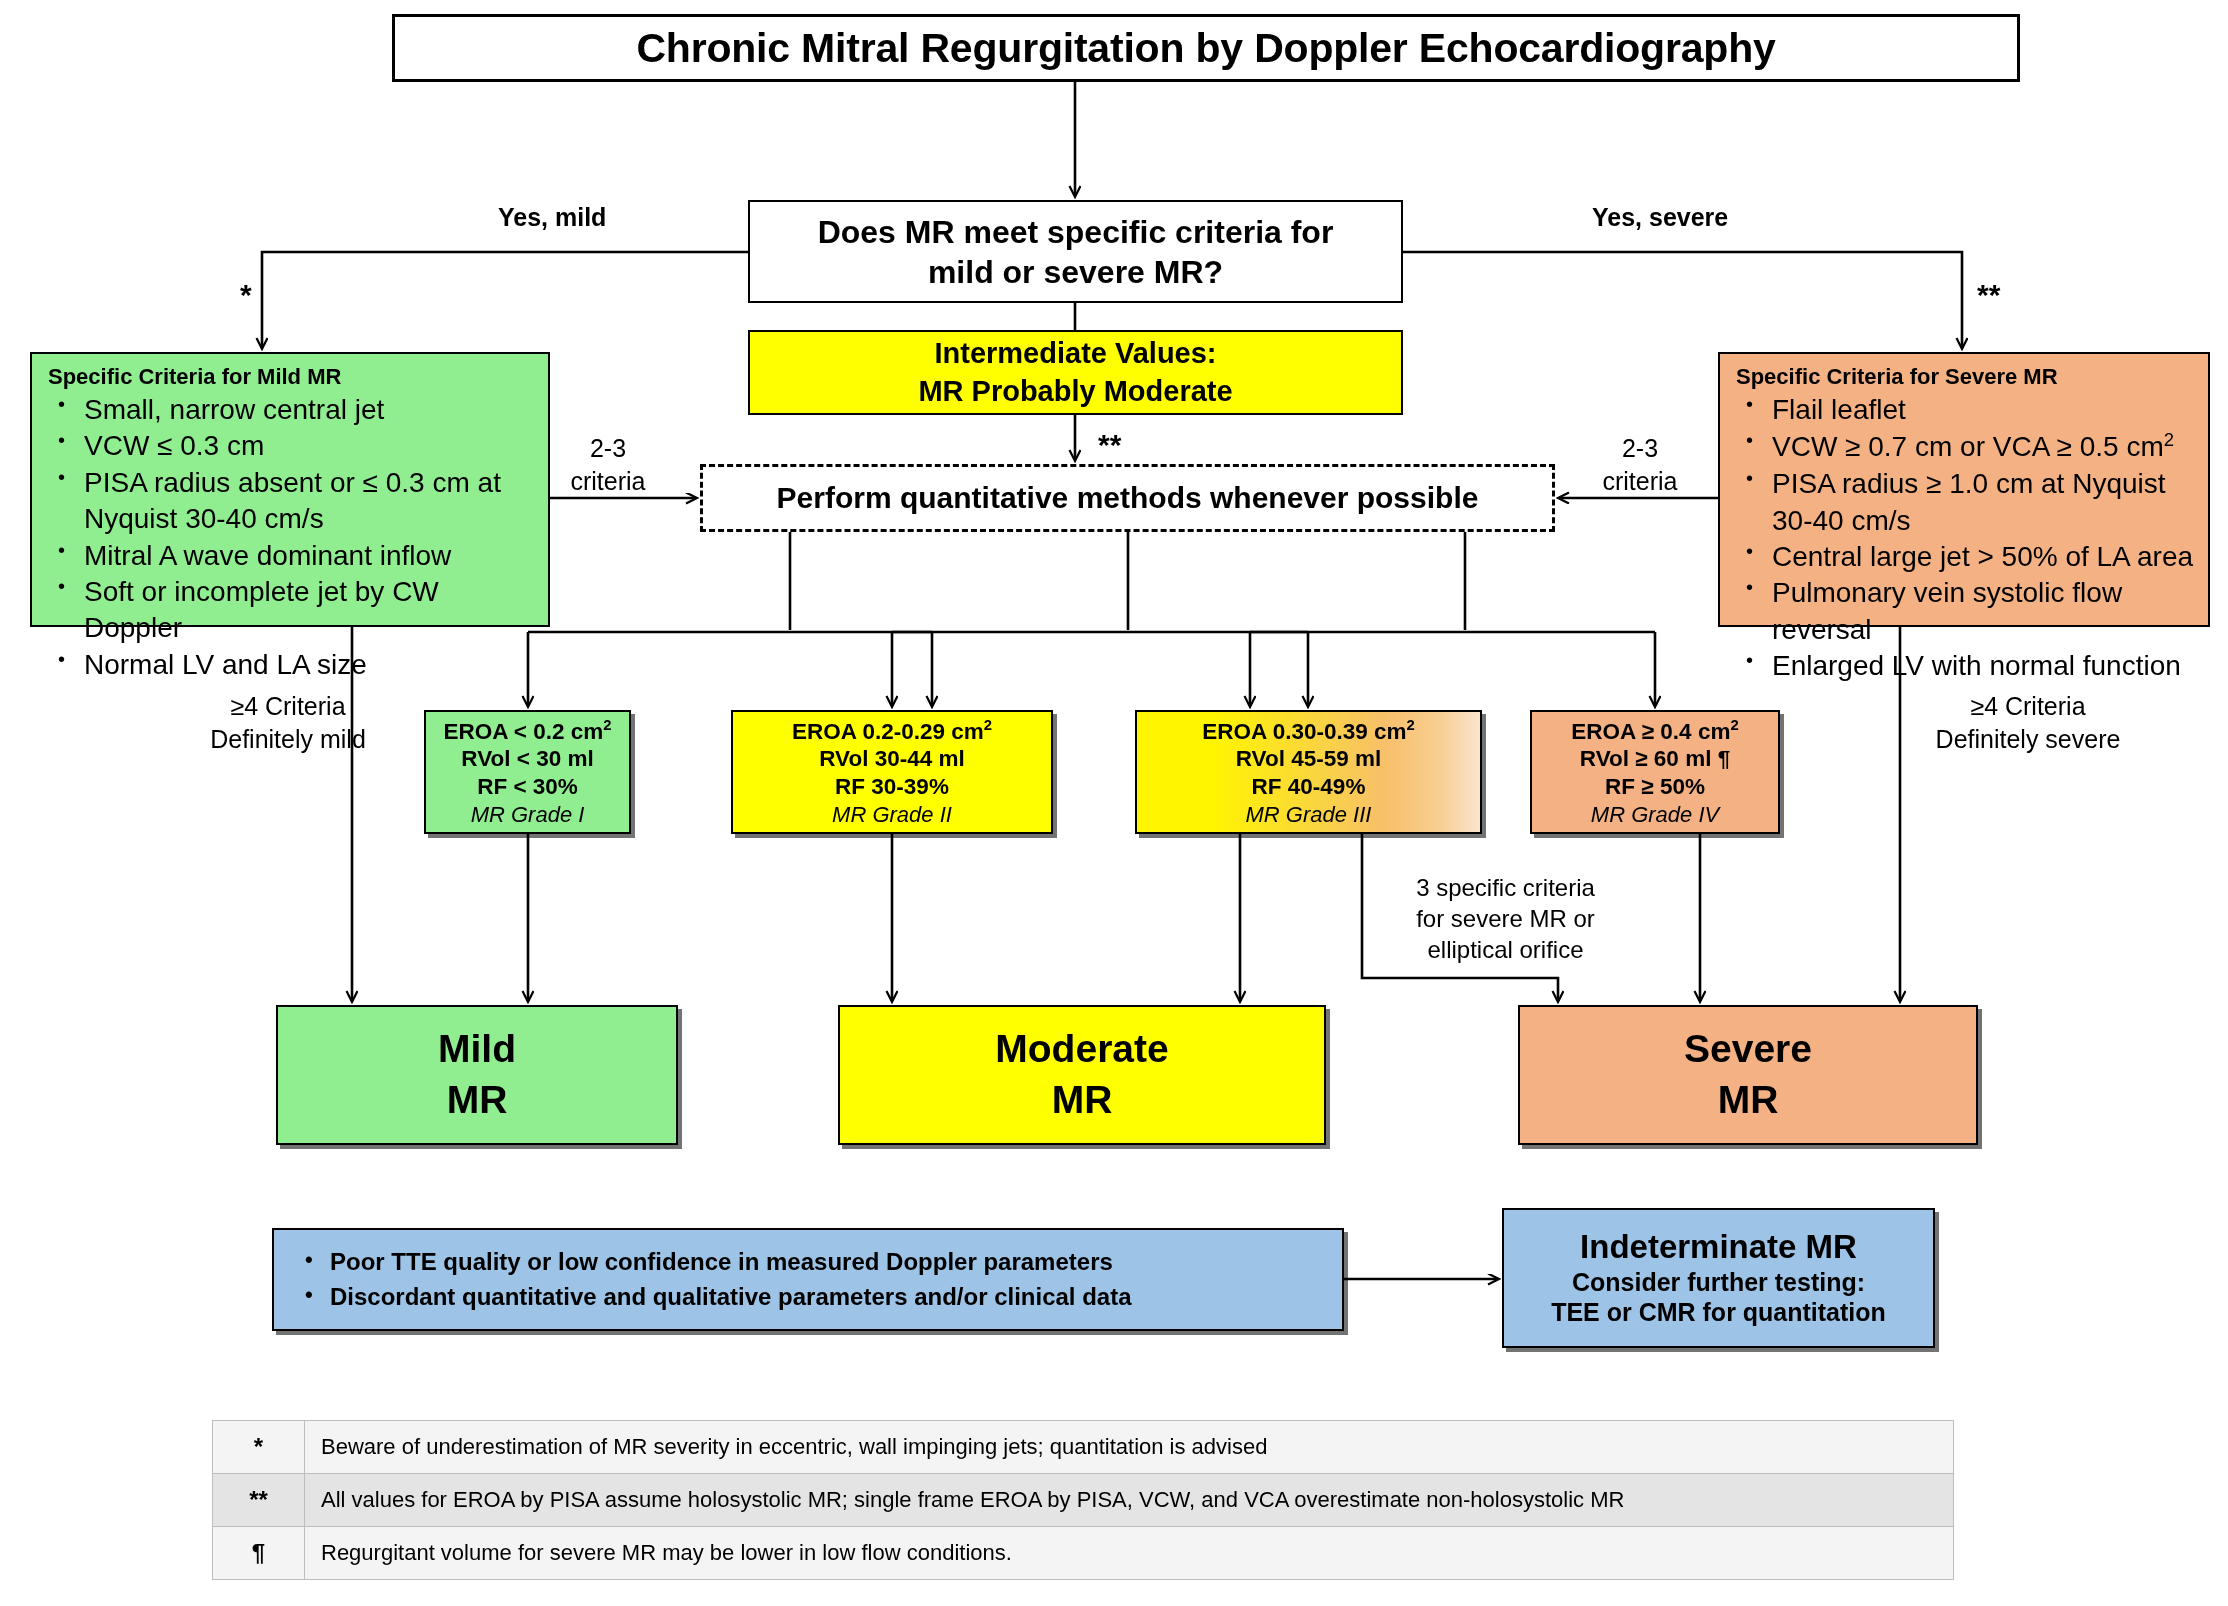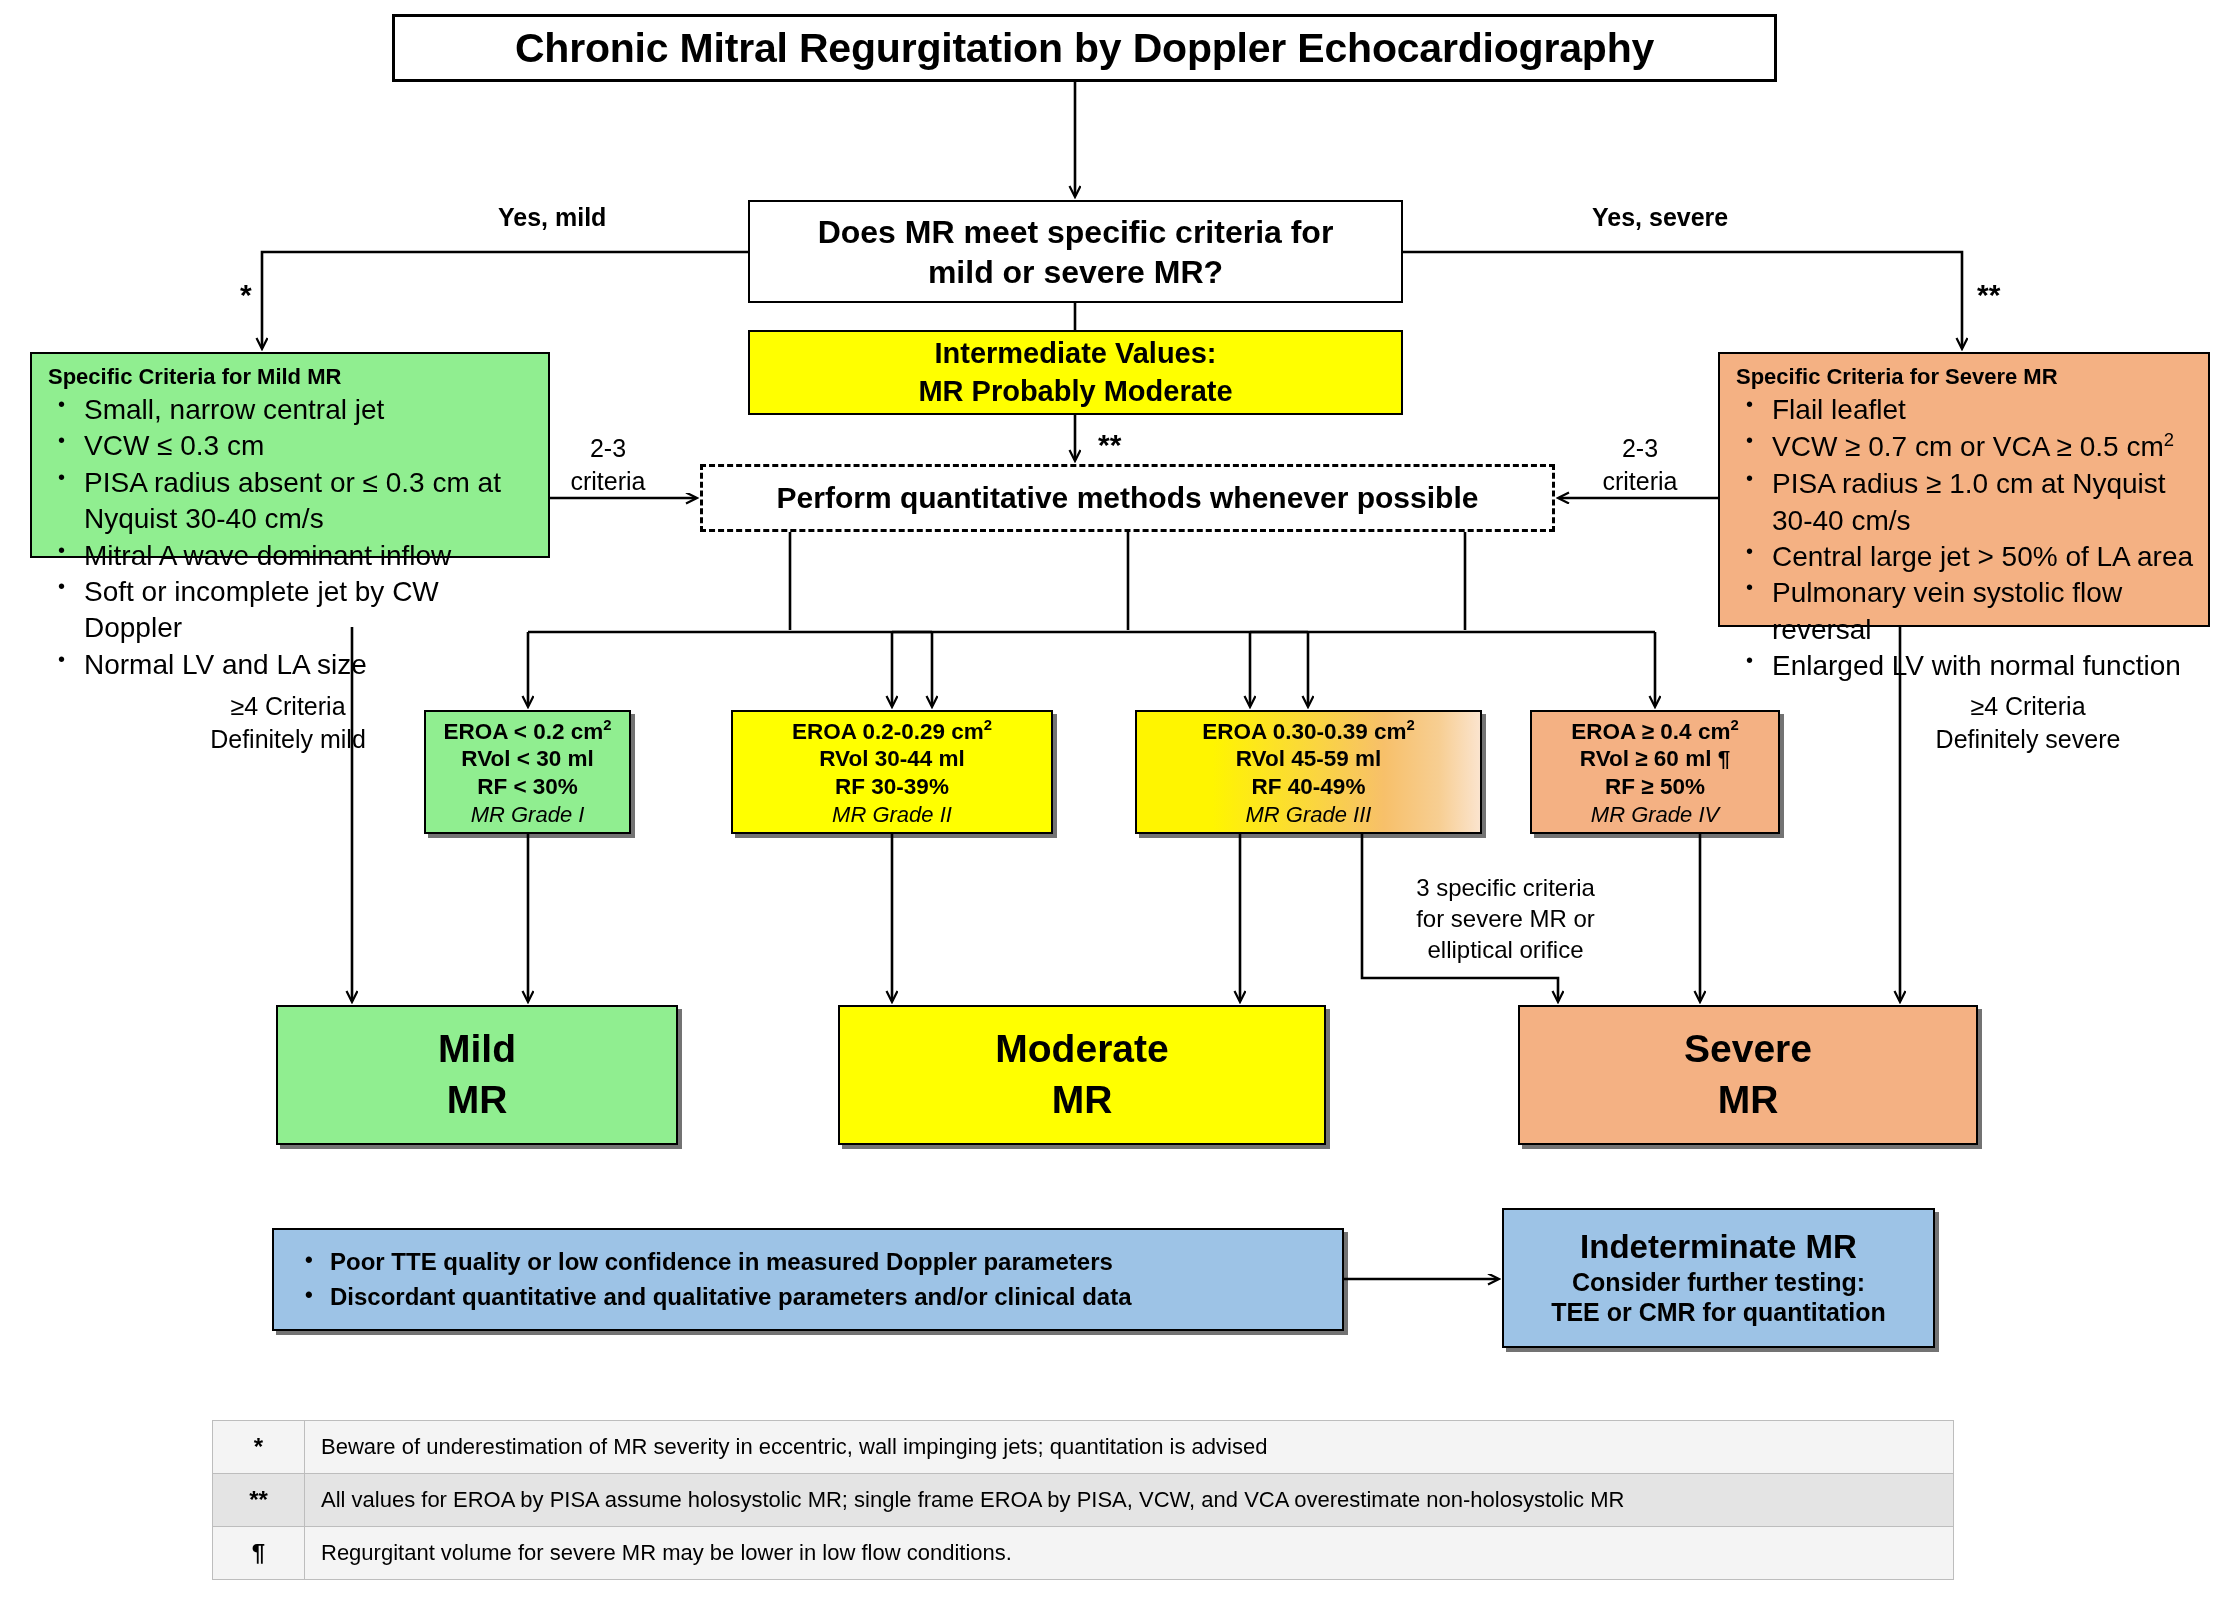--- a/index.html
+++ b/index.html
@@ -18,21 +18,21 @@
     border: 2.5px solid #000;
     background: #fff;
     display: flex;
     flex-direction: column;
     justify-content: center;
   }
   .shadowed { box-shadow: 4px 4px 0 rgba(0,0,0,0.55); }
 
   
   #title-box {
-    left: 392px; top: 14px; width: 1385px; height: 68px;
+    left: 392px; top: 14px; width: 1628px; height: 68px;
     align-items: center;
     border-width: 3px;
   }
   #title-box .t {
     font-size: 41px; font-weight: bold; letter-spacing: -0.2px;
     white-space: nowrap;
   }
 
   
   #decision-box {
@@ -48,21 +48,21 @@
     background: #FFFF00; align-items: center; text-align: center;
   }
   #intermediate-box .t { font-size: 29px; font-weight: bold; line-height: 1.28; }
 
   
   .crit {
     padding: 10px 14px 10px 16px;
     justify-content: flex-start;
   }
   #mild-criteria {
-    left: 30px; top: 352px; width: 520px; height: 206px;
+    left: 30px; top: 352px; width: 520px; height: 275px;
     background: #90EE90;
   }
   #severe-criteria {
     left: 1718px; top: 352px; width: 492px; height: 275px;
     background: #F4B183;
   }
   .crit .hd { font-size: 22px; font-weight: bold; margin-bottom: 2px; }
   .crit ul { margin: 0; padding-left: 34px; list-style: none; }
   .crit li {
     font-size: 28px; line-height: 1.30; position: relative; padding-left: 2px;

